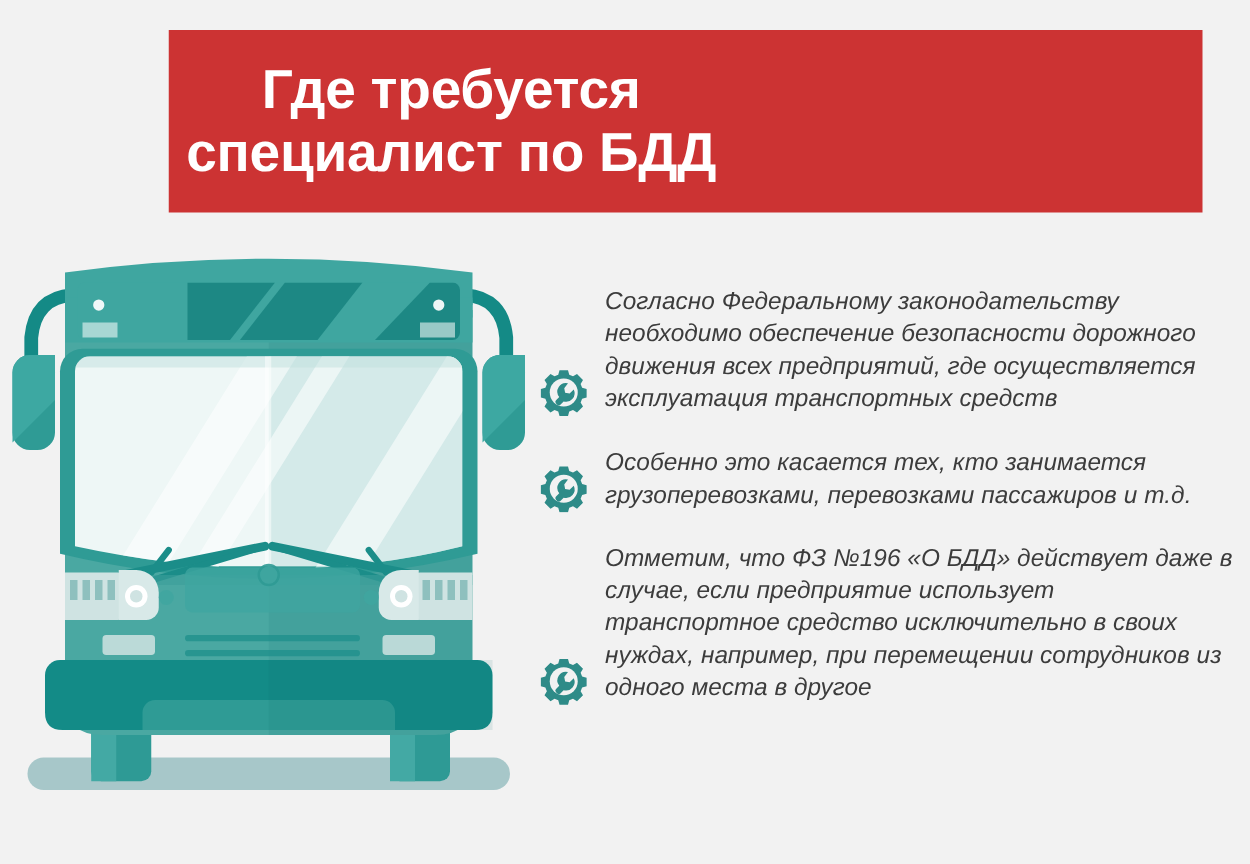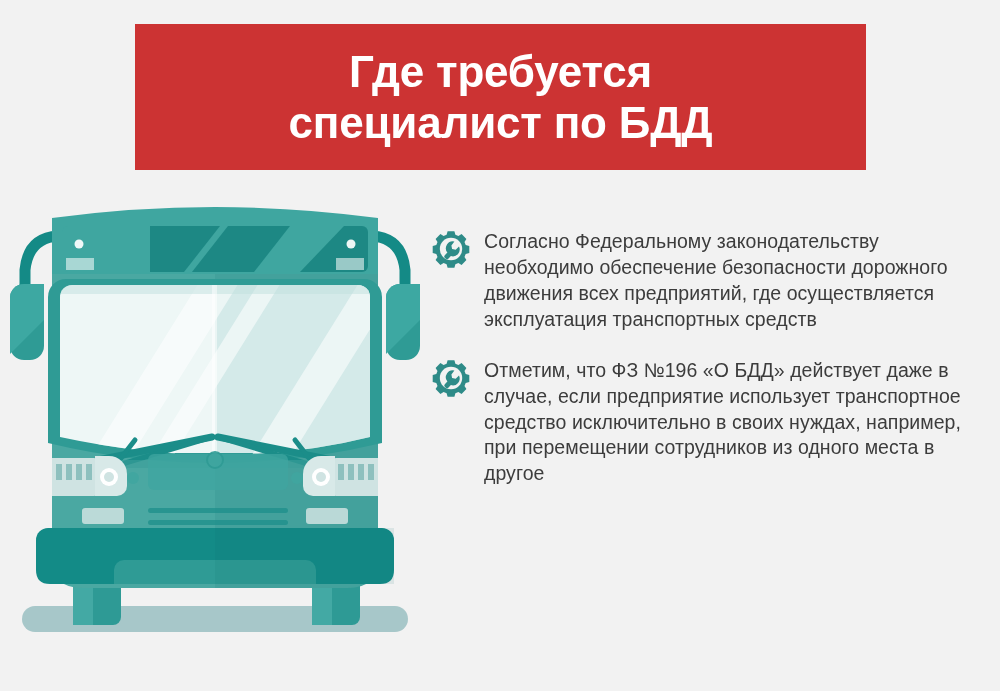--- a/index.html
+++ b/index.html
@@ -14,26 +14,26 @@
     font-family: "Liberation Sans", sans-serif;
     overflow: hidden;
     position: relative;
   }
 
   
   .banner {
     position: absolute;
     left: 135px;
     top: 24px;
-    width: 731px;
+    width: 827px;
     height: 146px;
     background: #cc3333;
     display: flex;
     align-items: center;
-    justify-content: center;
+    justify-content: flex-start;
   }
   .banner-title {
     color: #ffffff;
     font-family: "Liberation Sans Narrow", "Liberation Sans", sans-serif;
     font-weight: bold;
     font-size: 44px;
     line-height: 1.16;
     text-align: center;
     letter-spacing: -0.2px;
     white-space: pre-line;
@@ -53,22 +53,23 @@
 
   
   .bullets {
     position: absolute;
     left: 432px;
     top: 228px;
     width: 556px;
   }
   .bullet {
     display: flex;
-    align-items: flex-start;
+    align-items: flex-end;
     margin-bottom: 24px;
+    font-style: italic;
   }
   .bullet:last-child { margin-bottom: 16px; }
 
   .bullet-icon {
     flex: 0 0 auto;
     width: 38px;
     height: 38px;
     margin-right: 14px;
     margin-top: 2px;
   }
@@ -231,20 +232,30 @@
     <span class="bullet-icon">
       <svg width="38" height="38" viewBox="0 0 38 38" xmlns="http://www.w3.org/2000/svg">
         <path fill="#2e8b88" d="M15.6 1.2h6.8l1.0 3.6 3.0 1.2 3.2-1.9 4.8 4.8-1.9 3.2 1.2 3.0 3.6 1.0v6.8l-3.6 1.0-1.2 3.0 1.9 3.2-4.8 4.8-3.2-1.9-3.0 1.2-1.0 3.6h-6.8l-1.0-3.6-3.0-1.2-3.2 1.9-4.8-4.8 1.9-3.2-1.2-3.0-3.6-1.0v-6.8l3.6-1.0 1.2-3.0-1.9-3.2 4.8-4.8 3.2 1.9 3.0-1.2z"></path>
         <circle fill="#f2f2f2" cx="19" cy="19" r="11.2"></circle>
         <path fill="#2e8b88" d="M22.4 11.6a6.9 6.9 0 0 0-7.0 11.0l-2.6 2.6a1.8 1.8 0 0 0 0 2.5l1.0 1.0a1.8 1.8 0 0 0 2.5 0l2.6-2.6a6.9 6.9 0 0 0 8.1-9.6l-3.3 3.3-3.6-0.7-0.7-3.6z"></path>
       </svg>
     </span>
     <span class="bullet-text">Согласно Федеральному законодательству необходимо обеспечение безопасности дорожного движения всех предприятий, где осуществляется эксплуатация транспортных средств</span>
   </div>
 
+  <div class="bullet">
+    <span class="bullet-icon">
+      <svg width="38" height="38" viewBox="0 0 38 38" xmlns="http://www.w3.org/2000/svg">
+        <path fill="#2e8b88" d="M15.6 1.2h6.8l1.0 3.6 3.0 1.2 3.2-1.9 4.8 4.8-1.9 3.2 1.2 3.0 3.6 1.0v6.8l-3.6 1.0-1.2 3.0 1.9 3.2-4.8 4.8-3.2-1.9-3.0 1.2-1.0 3.6h-6.8l-1.0-3.6-3.0-1.2-3.2 1.9-4.8-4.8 1.9-3.2-1.2-3.0-3.6-1.0v-6.8l3.6-1.0 1.2-3.0-1.9-3.2 4.8-4.8 3.2 1.9 3.0-1.2z"></path>
+        <circle fill="#f2f2f2" cx="19" cy="19" r="11.2"></circle>
+        <path fill="#2e8b88" d="M22.4 11.6a6.9 6.9 0 0 0-7.0 11.0l-2.6 2.6a1.8 1.8 0 0 0 0 2.5l1.0 1.0a1.8 1.8 0 0 0 2.5 0l2.6-2.6a6.9 6.9 0 0 0 8.1-9.6l-3.3 3.3-3.6-0.7-0.7-3.6z"></path>
+      </svg>
+    </span>
+    <span class="bullet-text">Особенно это касается тех, кто занимается грузоперевозками, перевозками пассажиров и т.д.</span>
+  </div>
 
   <div class="bullet">
     <span class="bullet-icon">
       <svg width="38" height="38" viewBox="0 0 38 38" xmlns="http://www.w3.org/2000/svg">
         <path fill="#2e8b88" d="M15.6 1.2h6.8l1.0 3.6 3.0 1.2 3.2-1.9 4.8 4.8-1.9 3.2 1.2 3.0 3.6 1.0v6.8l-3.6 1.0-1.2 3.0 1.9 3.2-4.8 4.8-3.2-1.9-3.0 1.2-1.0 3.6h-6.8l-1.0-3.6-3.0-1.2-3.2 1.9-4.8-4.8 1.9-3.2-1.2-3.0-3.6-1.0v-6.8l3.6-1.0 1.2-3.0-1.9-3.2 4.8-4.8 3.2 1.9 3.0-1.2z"></path>
         <circle fill="#f2f2f2" cx="19" cy="19" r="11.2"></circle>
         <path fill="#2e8b88" d="M22.4 11.6a6.9 6.9 0 0 0-7.0 11.0l-2.6 2.6a1.8 1.8 0 0 0 0 2.5l1.0 1.0a1.8 1.8 0 0 0 2.5 0l2.6-2.6a6.9 6.9 0 0 0 8.1-9.6l-3.3 3.3-3.6-0.7-0.7-3.6z"></path>
       </svg>
     </span>
     <span class="bullet-text">Отметим, что ФЗ №196 «О БДД» действует даже в случае, если предприятие использует транспортное средство исключительно в своих нуждах, например, при перемещении сотрудников из одного места в другое</span>

